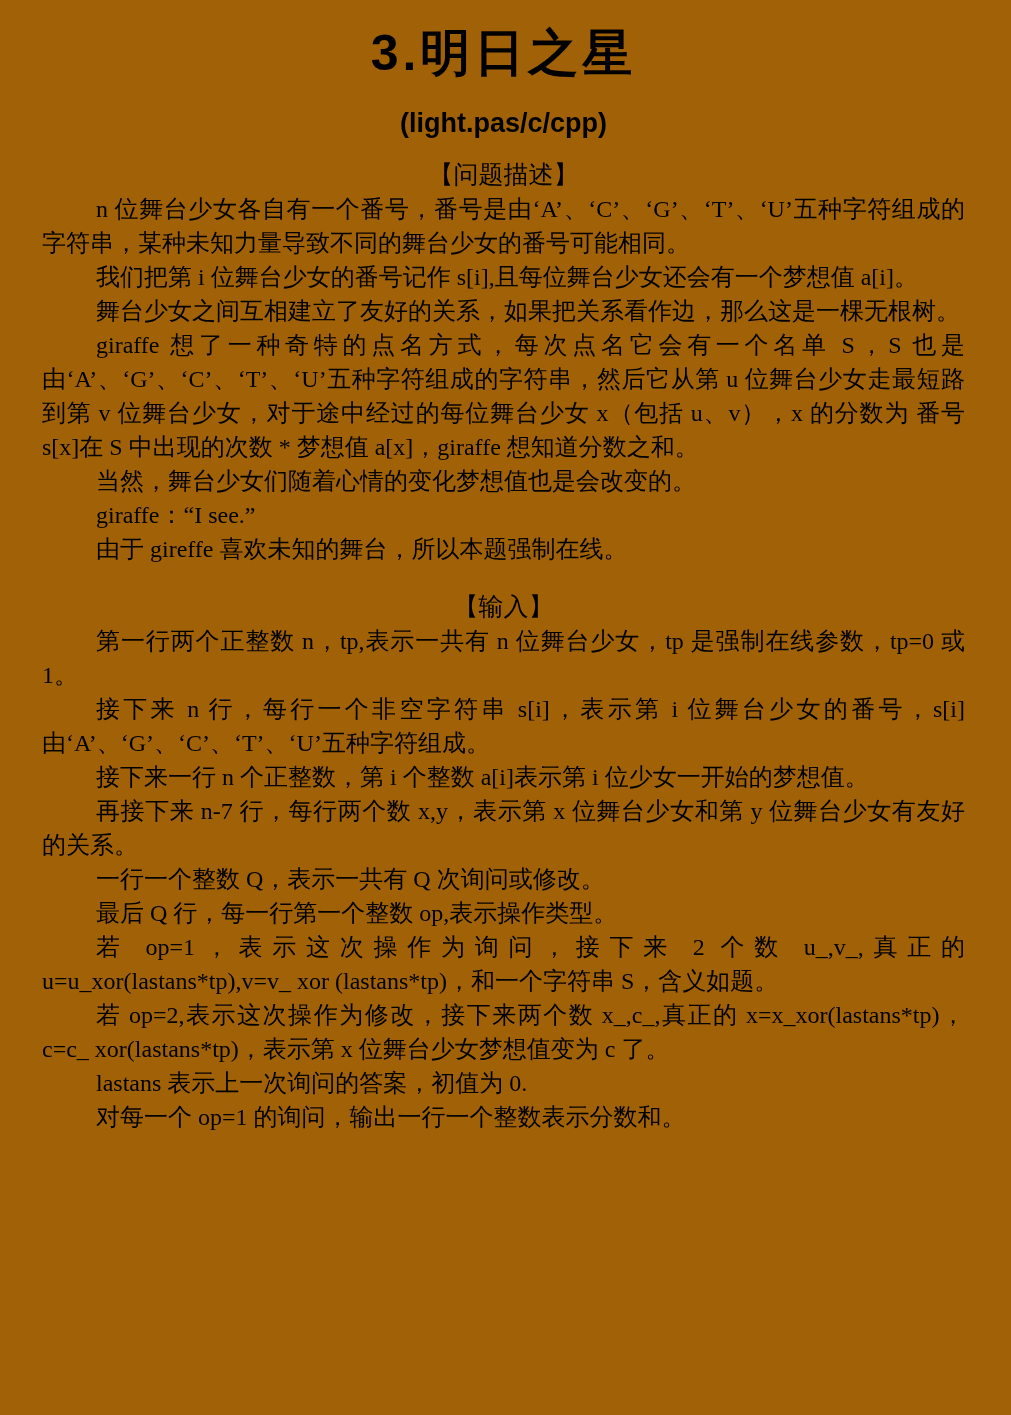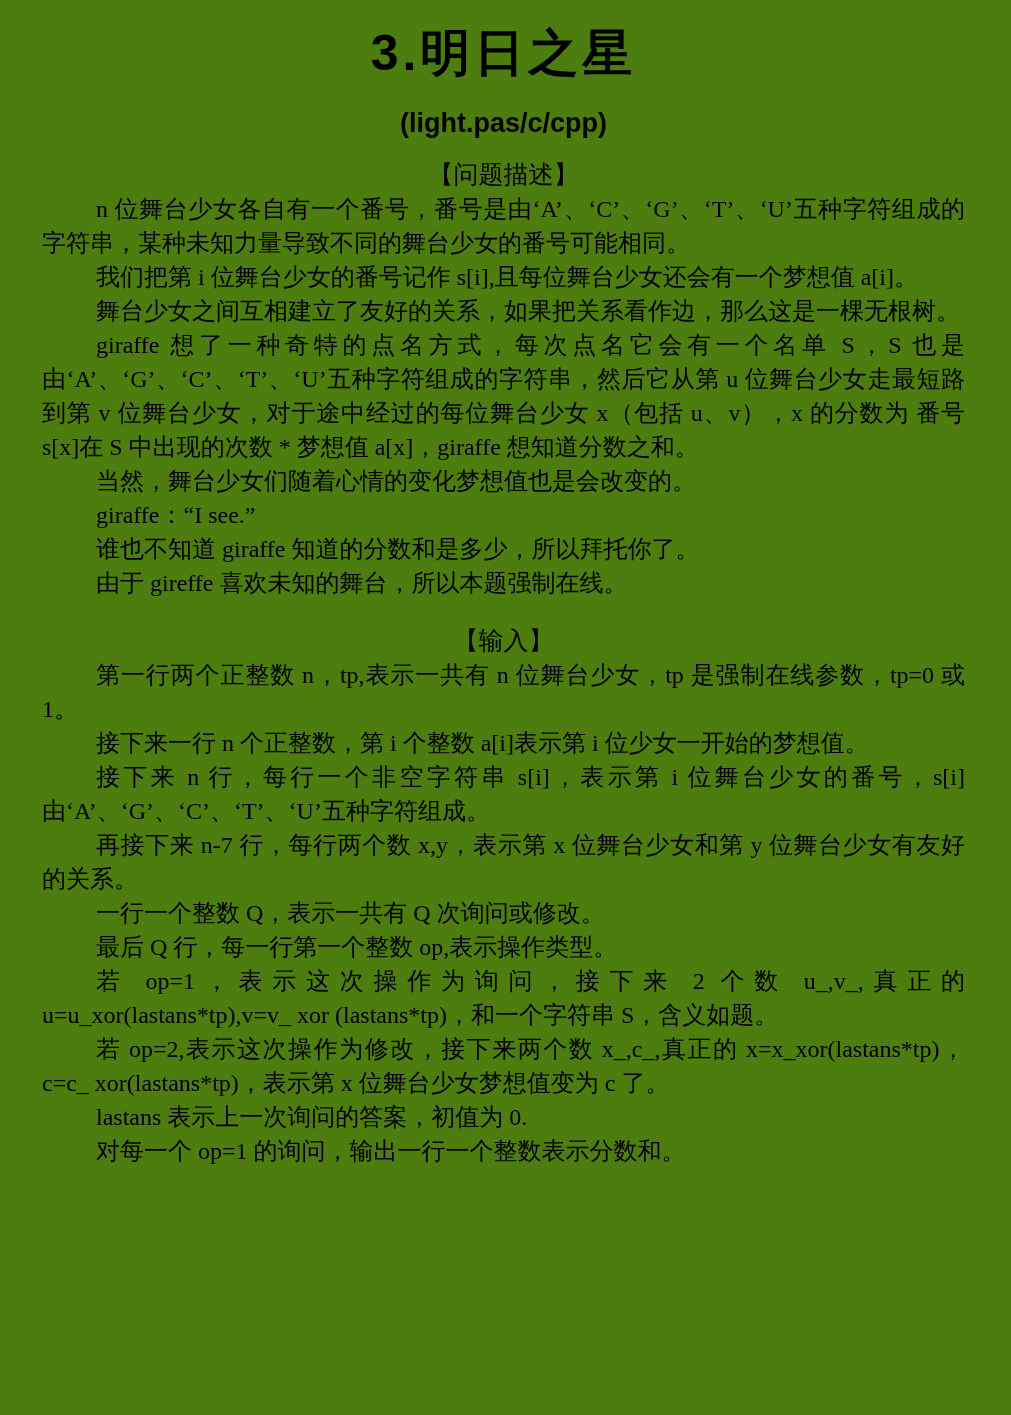--- a/index.html
+++ b/index.html
@@ -6,21 +6,21 @@
     margin: 0;
     padding: 0;
     background: #ffffff;
     color: #000000;
   }
   .page {
     position: relative;
     width: 1011px;
     height: 1415px;
     margin: 0 auto;
-    background: #4d7c0f;
+    background: #a16207;
     box-sizing: border-box;
     padding: 22px 46px 0 42px;
     overflow: hidden;
     font-family: "Liberation Serif", "DejaVu Serif", serif;
   }
   .doc-title {
     margin: 0;
     text-align: center;
     font-family: "Liberation Sans", "DejaVu Sans", sans-serif;
     font-weight: 700;
@@ -65,29 +65,28 @@
   <h2 class="doc-subtitle">(light.pas/c/cpp)</h2>
 
   <div class="section">
     <h3 class="section-heading first">【问题描述】</h3>
     <p class="body-par">n 位舞台少女各自有一个番号，番号是由‘A’、‘C’、‘G’、‘T’、‘U’五种字符组成的字符串，某种未知力量导致不同的舞台少女的番号可能相同。</p>
     <p class="body-par">我们把第 i 位舞台少女的番号记作 s[i],且每位舞台少女还会有一个梦想值 a[i]。</p>
     <p class="body-par">舞台少女之间互相建立了友好的关系，如果把关系看作边，那么这是一棵无根树。</p>
     <p class="body-par">giraffe 想了一种奇特的点名方式，每次点名它会有一个名单 S，S 也是由‘A’、‘G’、‘C’、‘T’、‘U’五种字符组成的字符串，然后它从第 u 位舞台少女走最短路到第 v 位舞台少女，对于途中经过的每位舞台少女 x（包括 u、v），x 的分数为 番号 s[x]在 S 中出现的次数 * 梦想值 a[x]，giraffe 想知道分数之和。</p>
     <p class="body-par">当然，舞台少女们随着心情的变化梦想值也是会改变的。</p>
     <p class="body-par">giraffe：“I see.”</p>
-    <p class="body-par">谁也不知道 giraffe 知道的分数和是多少，所以拜托你了。</p>
     <p class="body-par">由于 gireffe 喜欢未知的舞台，所以本题强制在线。</p>
   </div>
 
   <div class="section">
     <h3 class="section-heading spaced">【输入】</h3>
     <p class="body-par">第一行两个正整数 n，tp,表示一共有 n 位舞台少女，tp 是强制在线参数，tp=0 或 1。</p>
+    <p class="body-par">接下来 n 行，每行一个非空字符串 s[i]，表示第 i 位舞台少女的番号，s[i]由‘A’、‘G’、‘C’、‘T’、‘U’五种字符组成。</p>
     <p class="body-par">接下来一行 n 个正整数，第 i 个整数 a[i]表示第 i 位少女一开始的梦想值。</p>
-    <p class="body-par">接下来 n 行，每行一个非空字符串 s[i]，表示第 i 位舞台少女的番号，s[i]由‘A’、‘G’、‘C’、‘T’、‘U’五种字符组成。</p>
     <p class="body-par">再接下来 n-7 行，每行两个数 x,y，表示第 x 位舞台少女和第 y 位舞台少女有友好的关系。</p>
     <p class="body-par">一行一个整数 Q，表示一共有 Q 次询问或修改。</p>
     <p class="body-par">最后 Q 行，每一行第一个整数 op,表示操作类型。</p>
     <p class="body-par">若 op=1，表示这次操作为询问，接下来 2 个数 u_,v_,真正的 u=u_xor(lastans*tp),v=v_ xor (lastans*tp)，和一个字符串 S，含义如题。</p>
     <p class="body-par">若 op=2,表示这次操作为修改，接下来两个数 x_,c_,真正的 x=x_xor(lastans*tp)，c=c_ xor(lastans*tp)，表示第 x 位舞台少女梦想值变为 c 了。</p>
     <p class="body-par">lastans 表示上一次询问的答案，初值为 0.</p>
   </div>
 
   <div class="section">
     <p class="body-par">对每一个 op=1 的询问，输出一行一个整数表示分数和。</p>

